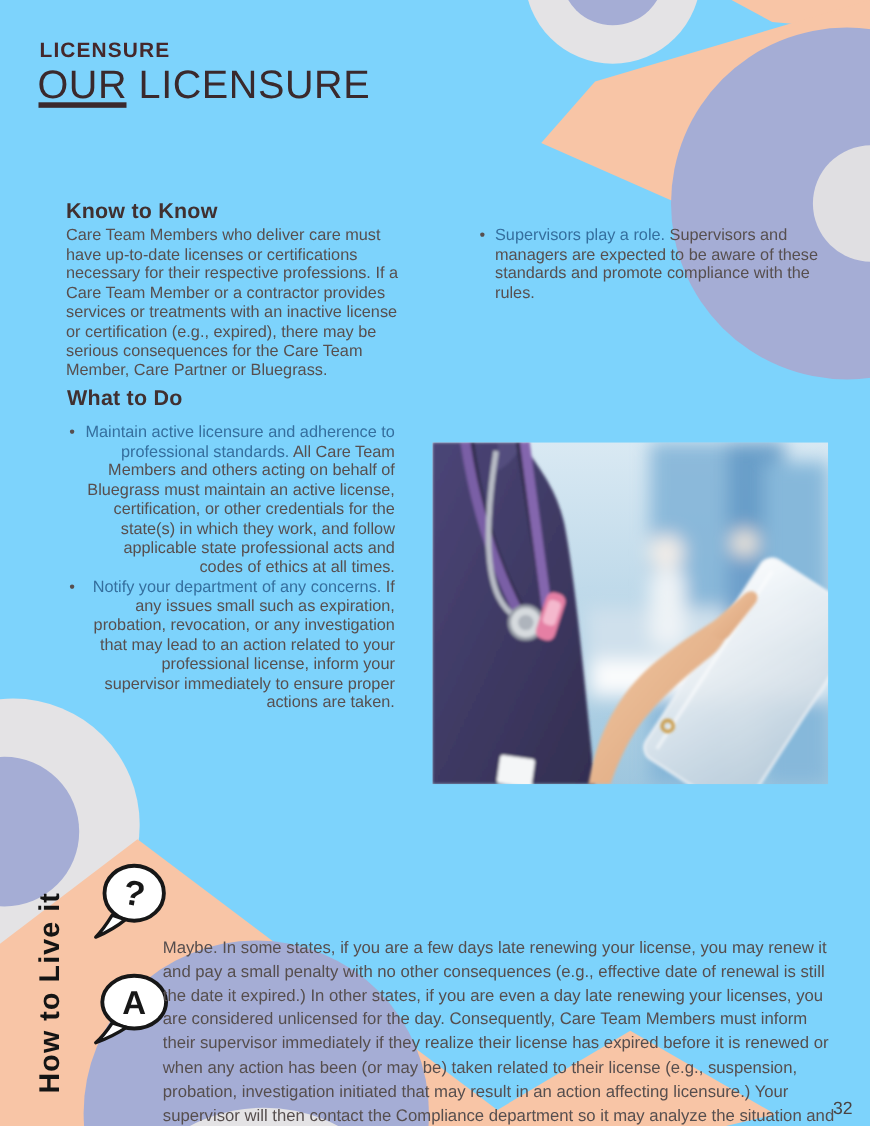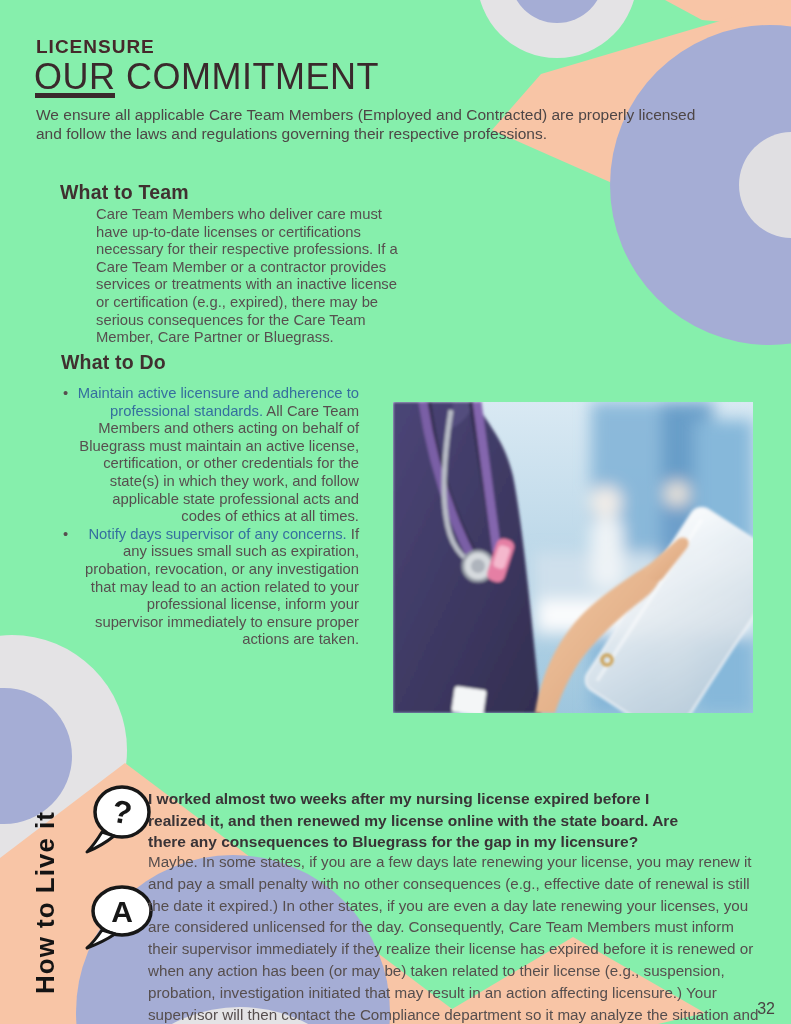--- a/index.html
+++ b/index.html
@@ -1,29 +1,29 @@
 <!DOCTYPE html>
 <html><head>
 <meta charset="utf-8">
 <style>
   html,body{margin:0;padding:0;background:#9a9a9a;font-family:"Liberation Sans",sans-serif;}
-  .page{position:relative;width:791px;height:1024px;background:#86efac;overflow:hidden;margin:0 auto;}
+  .page{position:relative;width:791px;height:1024px;background:#7dd3fc;overflow:hidden;margin:0 auto;}
   .layer{position:absolute;left:0;top:0;width:791px;height:1024px;pointer-events:none;}
 
   
   .eyebrow{position:absolute;left:36px;top:36px;font-size:19px;font-weight:800;letter-spacing:1px;color:#45282b;z-index:3;}
   .title{position:absolute;left:34px;top:56px;font-size:36px;font-weight:400;letter-spacing:.5px;color:#3a292c;z-index:3;}
   .title-underline{position:absolute;left:35px;top:93px;width:80px;height:5px;background:#3a292c;z-index:3;}
   .intro{position:absolute;left:36px;top:106px;width:660px;font-size:15.5px;line-height:18.5px;color:#4e4646;z-index:3;}
 
   
   .sec-heading{position:absolute;font-size:19.5px;font-weight:700;color:#403030;letter-spacing:.2px;z-index:3;}
   #wtk-heading{left:60px;top:181px;}
   #wtd-heading{left:61px;top:351px;}
-  .bodytext{font-size:14.8px;line-height:17.6px;color:#574f4f;z-index:3;position:absolute;margin-left:36px;}
+  .bodytext{font-size:14.8px;line-height:17.6px;color:#574f4f;z-index:3;position:absolute;}
   #wtk-body{left:60px;top:206px;width:318px;}
   .bullets{position:absolute;z-index:3;font-size:14.8px;line-height:17.6px;color:#574f4f;}
   #wtk-bullets{left:436px;top:206px;width:314px;}
   #wtd-bullets{left:63px;top:385px;width:296px;text-align:right;}
   .bullet{position:relative;padding-left:14px;}
   .bullet::before{content:"\2022";position:absolute;left:0;top:0;color:#574f4f;}
   .lead{color:#356f9e;}
 
   
   .photo{position:absolute;left:393px;top:402px;width:360px;height:311px;z-index:1;overflow:hidden;}
@@ -54,33 +54,33 @@
 
     <circle cx="12" cy="750" r="115" fill="#e4e3e5"></circle>
     <circle cx="4" cy="756" r="68" fill="#a5add5"></circle>
     <polygon points="125,763 472,1024 0,1024 0,858" fill="#f8c5a6"></polygon>
     <polygon points="573,937 705,1013 658,1024 427,1024" fill="#f8c5a6"></polygon>
     <circle cx="233" cy="1012" r="157" fill="#a5add5"></circle>
     <circle cx="240" cy="1152" r="145" fill="#e4e3e5"></circle>
   </svg>
 
   <div class="eyebrow">LICENSURE</div>
-  <div class="title">OUR COMMITMENT</div>
+  <div class="title">OUR LICENSURE</div>
   <div class="title-underline"></div>
-  <div class="intro">We ensure all applicable Care Team Members (Employed and Contracted) are properly licensed and follow the laws and regulations governing their respective professions.</div>
 
-  <div class="sec-heading" id="wtk-heading">What to Team</div>
+  <div class="sec-heading" id="wtk-heading">Know to Know</div>
   <div class="bodytext" id="wtk-body">Care Team Members who deliver care must have up-to-date licenses or certifications necessary for their respective professions. If a Care Team Member or a contractor provides services or treatments with an inactive license or certification (e.g., expired), there may be serious consequences for the Care Team Member, Care Partner or Bluegrass.</div>
   <div class="bullets" id="wtk-bullets">
+    <div class="bullet"><span class="lead">Supervisors play a role.</span><span>  Supervisors and managers are expected to be aware of these standards and promote compliance with the rules.</span></div>
   </div>
 
   <div class="sec-heading" id="wtd-heading">What to Do</div>
   <div class="bullets" id="wtd-bullets">
     <div class="bullet"><span class="lead">Maintain active licensure and adherence to professional standards.</span><span>  All Care Team Members and others acting on behalf of Bluegrass must maintain an active license, certification, or other credentials for the state(s) in which they work, and follow applicable state professional acts and codes of ethics at all times.</span></div>
-    <div class="bullet"><span class="lead">Notify days supervisor of any concerns.</span><span> If any issues small such as expiration, probation, revocation, or any investigation that may lead to an action related to your professional license, inform your supervisor immediately to ensure proper actions are taken.</span></div>
+    <div class="bullet"><span class="lead">Notify your department of any concerns.</span><span> If any issues small such as expiration, probation, revocation, or any investigation that may lead to an action related to your professional license, inform your supervisor immediately to ensure proper actions are taken.</span></div>
   </div>
 
   <div class="photo">
     <svg width="360" height="311" viewBox="0 0 360 311" aria-hidden="true">
       <defs>
         <linearGradient id="bgG" x1="0" y1="0" x2="0" y2="1">
           <stop offset="0" stop-color="#d9e9f3"></stop>
             <stop offset="1" stop-color="#9ec6de"></stop>
         </linearGradient>
         <linearGradient id="scrubG" x1="0" y1="0" x2="1" y2="1">
@@ -153,17 +153,16 @@
     <path d="M18,50 Q10,63 3,70 Q19,63 30,54 Z" fill="#ffffff" stroke="#171717" stroke-width="3" stroke-linejoin="round"></path>
     <text x="38" y="41" font-size="32" font-weight="bold" fill="#171717" text-anchor="middle" transform="rotate(10 38 30)">?</text>
   </svg>
 
   <svg class="abubble" width="76" height="70" viewBox="0 0 76 70" aria-hidden="true">
     <ellipse cx="40" cy="27" rx="29" ry="24" fill="#ffffff" stroke="#171717" stroke-width="3.5"></ellipse>
     <path d="M20,46 Q12,58 5,64 Q21,58 33,50 Z" fill="#ffffff" stroke="#171717" stroke-width="3" stroke-linejoin="round"></path>
     <text x="40" y="38" font-size="30" font-weight="bold" fill="#171717" text-anchor="middle">A</text>
   </svg>
 
-  <div class="qtext">I worked almost two weeks after my nursing license expired before I realized it, and then renewed my license online with the state board. Are there any consequences to Bluegrass for the gap in my licensure?</div>
   <div class="atext">Maybe. In some states, if you are a few days late renewing your license, you may renew it and pay a small penalty with no other consequences (e.g., effective date of renewal is still the date it expired.)  In other states, if you are even a day late renewing your licenses, you are considered unlicensed for the day. Consequently, Care Team Members must inform their supervisor immediately if they realize their license has expired before it is renewed or when any action has been (or may be) taken related to their license (e.g., suspension, probation, investigation initiated that may result in an action affecting licensure.) Your supervisor will then contact the Compliance department so it may analyze the situation and ensure all necessary actions are taken.</div>
 
   <div class="pagenum">32</div>
 </div>
 
 </body></html>

